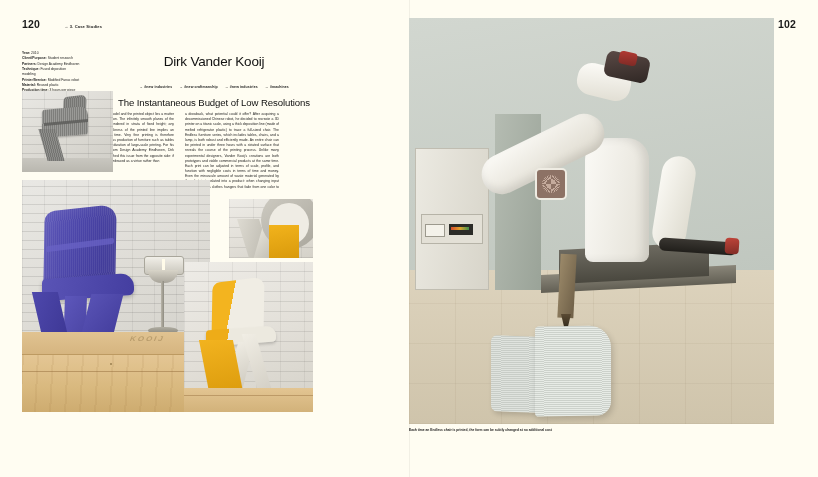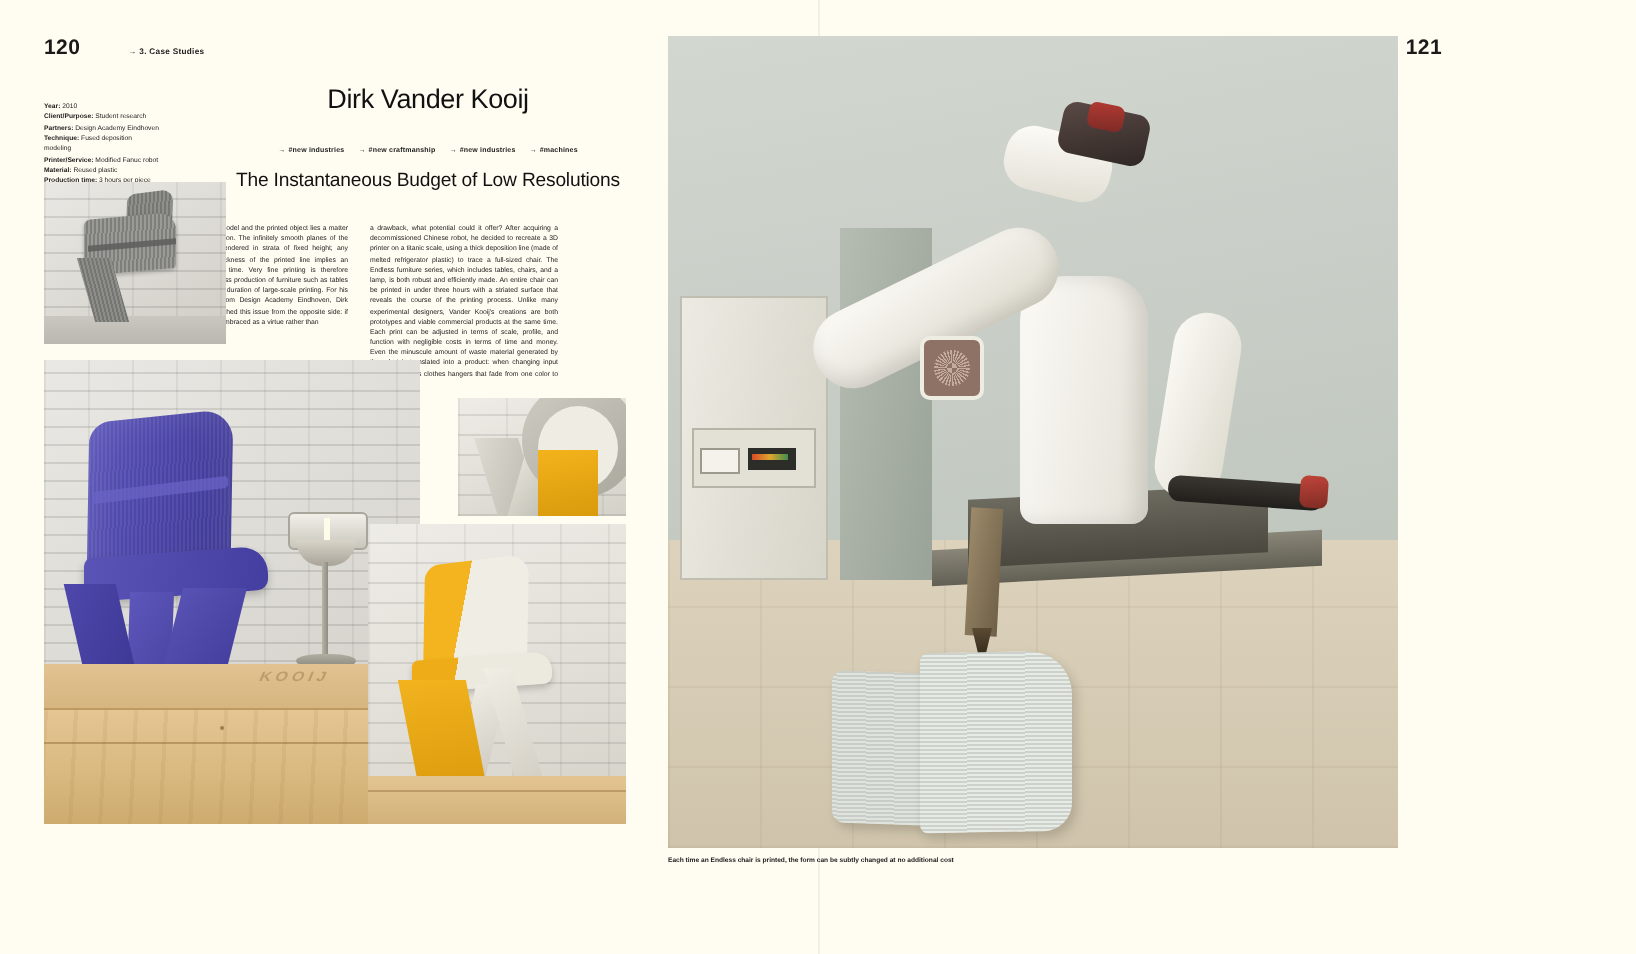--- a/index.html
+++ b/index.html
@@ -9,21 +9,21 @@
     font-family:"Liberation Sans", sans-serif;
     overflow:hidden;
   }
   .spread{
     position:relative;
     width:818px;height:477px;
     background:#fffdf2;
     display:flex;
   }
   .page{position:relative;height:477px;box-sizing:border-box;}
-  .page-left{width:334px;padding:18px 22px 0 22px;}
+  .page-left{width:409px;padding:18px 22px 0 22px;}
   .page-right{width:409px;padding:18px 22px 0 22px;}
 
   
   .runhead{
     display:flex;align-items:baseline;
     height:16px;
   }
   .runhead-right{justify-content:flex-end;}
   .folio{
     font-size:10.5px;font-weight:700;color:#1a1a1a;letter-spacing:.2px;
@@ -46,21 +46,21 @@
     font-size:3.35px;line-height:1.45;color:#1a1a1a;
   }
   .meta b{font-weight:700;}
 
   
   .titleblock{
     position:absolute;left:58px;top:8px;width:268px;text-align:center;
   }
   .author{
     font-size:13.5px;font-weight:400;color:#111;letter-spacing:-0.2px;
-    margin:0;line-height:1.15;
+    margin:12px;line-height:1.15;
   }
   .work{
     font-size:11.5px;font-style:italic;font-weight:400;color:#111;
     margin:3px 0 0 0;line-height:1.15;
   }
   .tags{
     margin:15px 0 0 0;
     display:flex;justify-content:center;gap:7px;flex-wrap:nowrap;
   }
   .tag{
@@ -531,21 +531,21 @@
 
     </div>
   </div>
 
   <div class="gutter"></div>
 
   <div class="page page-right">
 
     <div class="runhead runhead-right">
       <span class="section-ref">→ 3. Case Studies</span>
-      <span class="folio">121</span>
+      <span class="folio">102</span>
     </div>
 
     <div class="rp-photo">
       <div class="rb-wall"></div>
       <div class="rb-floor"></div>
       <div class="rb-cabinet"></div>
       <div class="rb-panel"></div>
       <div class="rb-gauge"></div>
       <div class="rb-display"></div>
       <div class="rb-column"></div>

